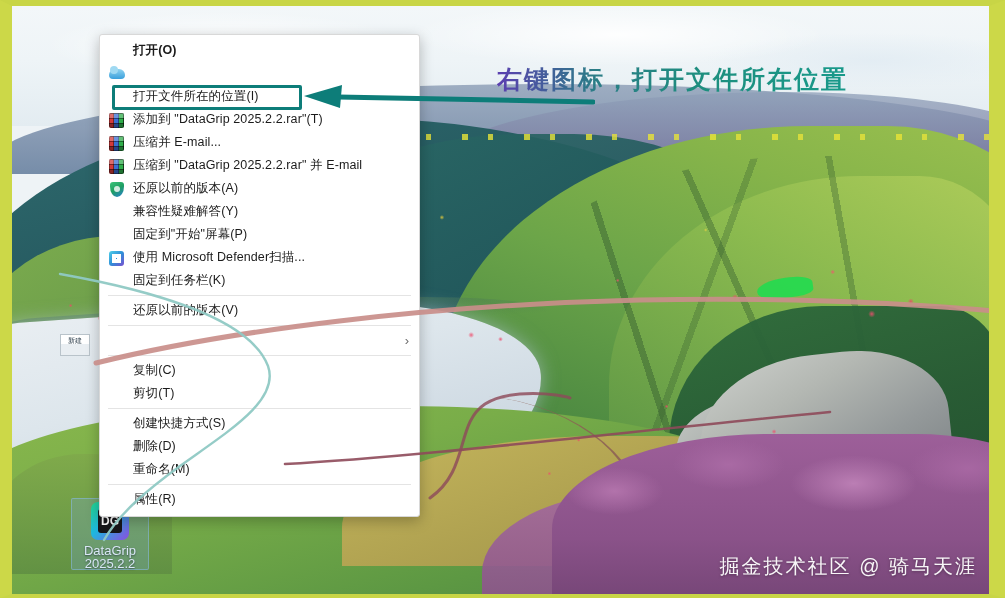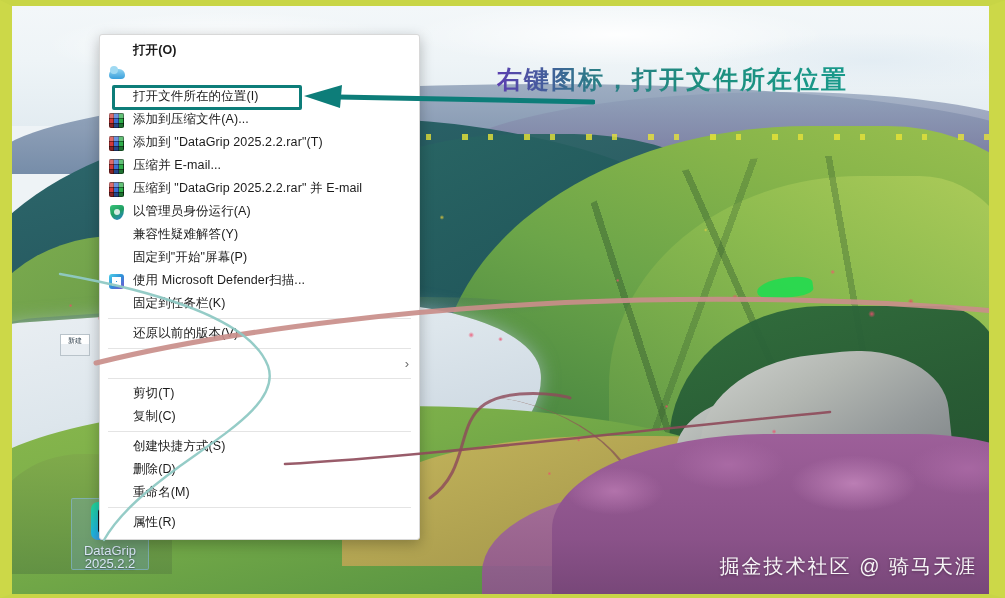--- a/index.html
+++ b/index.html
@@ -518,45 +518,39 @@
         </span>
       </div>
       <div class="ctx-item">
         <span class="ctx-ico"></span>
         <span class="ctx-label">打开文件所在的位置(I)</span>
       </div>
       <div class="ctx-item">
         <span class="ctx-ico">
           <span class="ico-rar"></span>
         </span>
-        <span class="ctx-label">添加到压缩文件(A)...</span>
-      </div>
-      <div class="ctx-item">
-        <span class="ctx-ico">
-          <span class="ico-rar"></span>
-        </span>
         <span class="ctx-label">添加到 "DataGrip 2025.2.2.rar"(T)</span>
       </div>
       <div class="ctx-item">
         <span class="ctx-ico">
           <span class="ico-rar"></span>
         </span>
         <span class="ctx-label">压缩并 E-mail...</span>
       </div>
       <div class="ctx-item">
         <span class="ctx-ico">
           <span class="ico-rar"></span>
         </span>
         <span class="ctx-label">压缩到 "DataGrip 2025.2.2.rar" 并 E-mail</span>
       </div>
       <div class="ctx-item">
         <span class="ctx-ico">
           <span class="ico-shield"></span>
         </span>
-        <span class="ctx-label">以管理员身份运行(A)</span>
+        <span class="ctx-label">还原以前的版本(A)</span>
       </div>
       <div class="ctx-item">
         <span class="ctx-ico"></span>
         <span class="ctx-label">兼容性疑难解答(Y)</span>
       </div>
       <div class="ctx-item">
         <span class="ctx-ico"></span>
         <span class="ctx-label">固定到"开始"屏幕(P)</span>
       </div>
       <div class="ctx-item">
@@ -575,25 +569,25 @@
         <span class="ctx-label">还原以前的版本(V)</span>
       </div>
       <div class="ctx-sep"></div>
       <div class="ctx-item">
         <span class="ctx-ico"></span>
         <span class="ctx-arrow">›</span>
       </div>
       <div class="ctx-sep"></div>
       <div class="ctx-item">
         <span class="ctx-ico"></span>
+        <span class="ctx-label">复制(C)</span>
+      </div>
+      <div class="ctx-item">
+        <span class="ctx-ico"></span>
         <span class="ctx-label">剪切(T)</span>
-      </div>
-      <div class="ctx-item">
-        <span class="ctx-ico"></span>
-        <span class="ctx-label">复制(C)</span>
       </div>
       <div class="ctx-sep"></div>
       <div class="ctx-item">
         <span class="ctx-ico"></span>
         <span class="ctx-label">创建快捷方式(S)</span>
       </div>
       <div class="ctx-item">
         <span class="ctx-ico"></span>
         <span class="ctx-label">删除(D)</span>
       </div>

